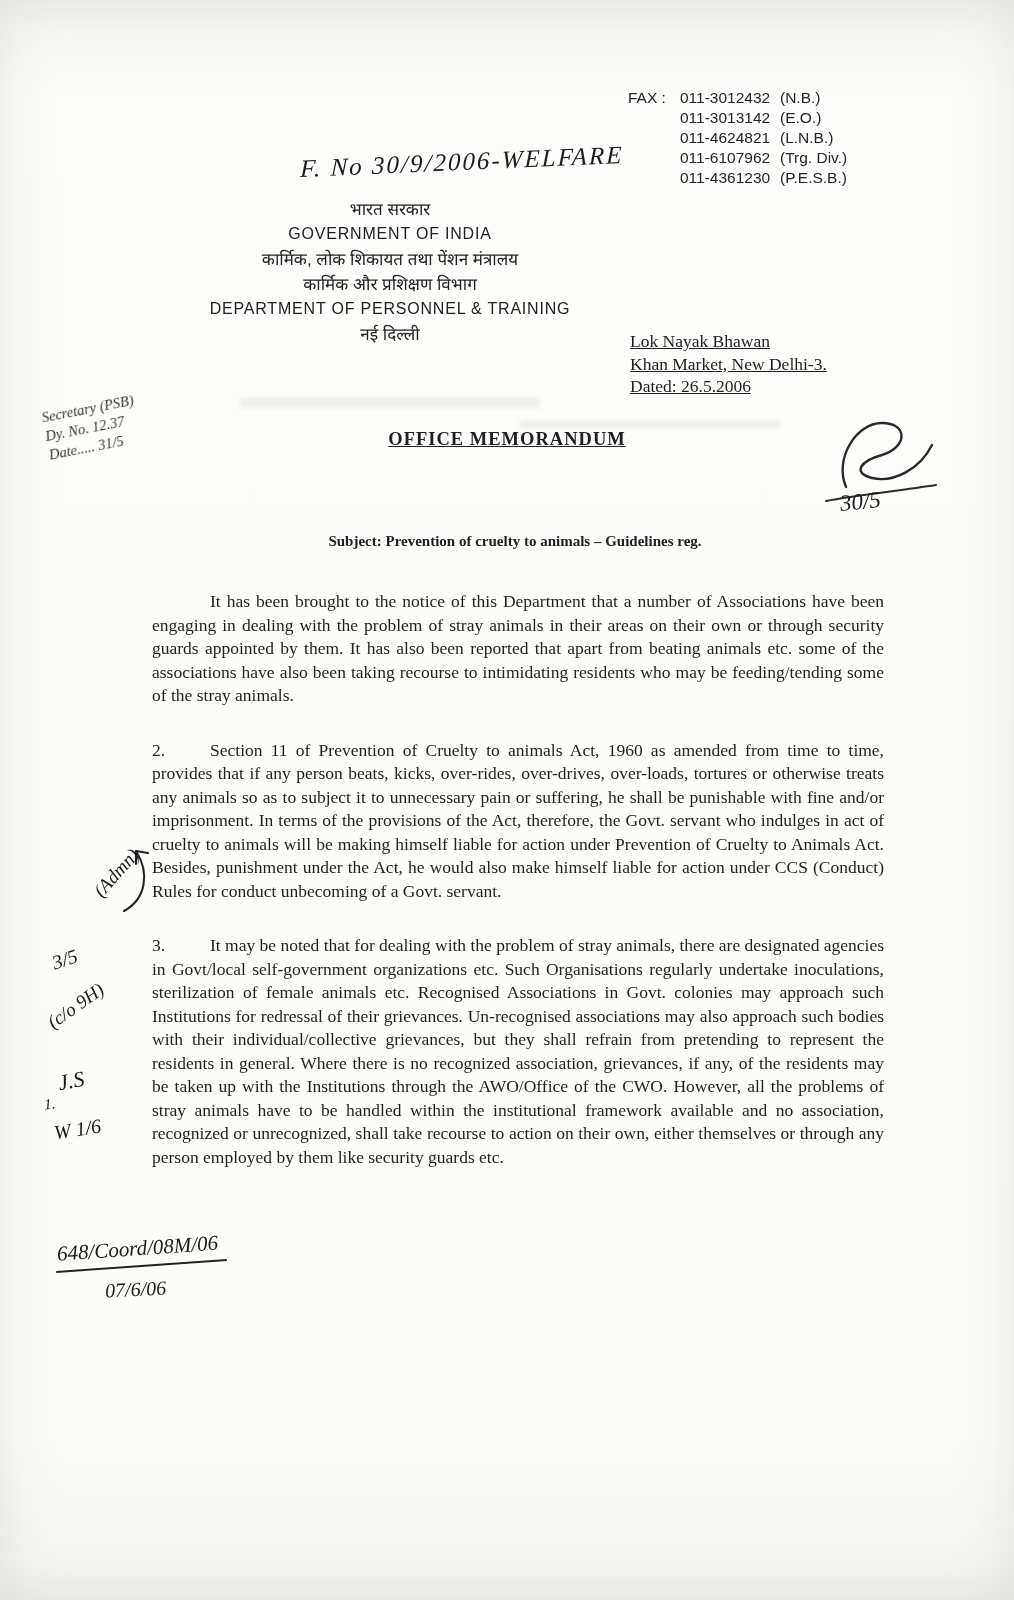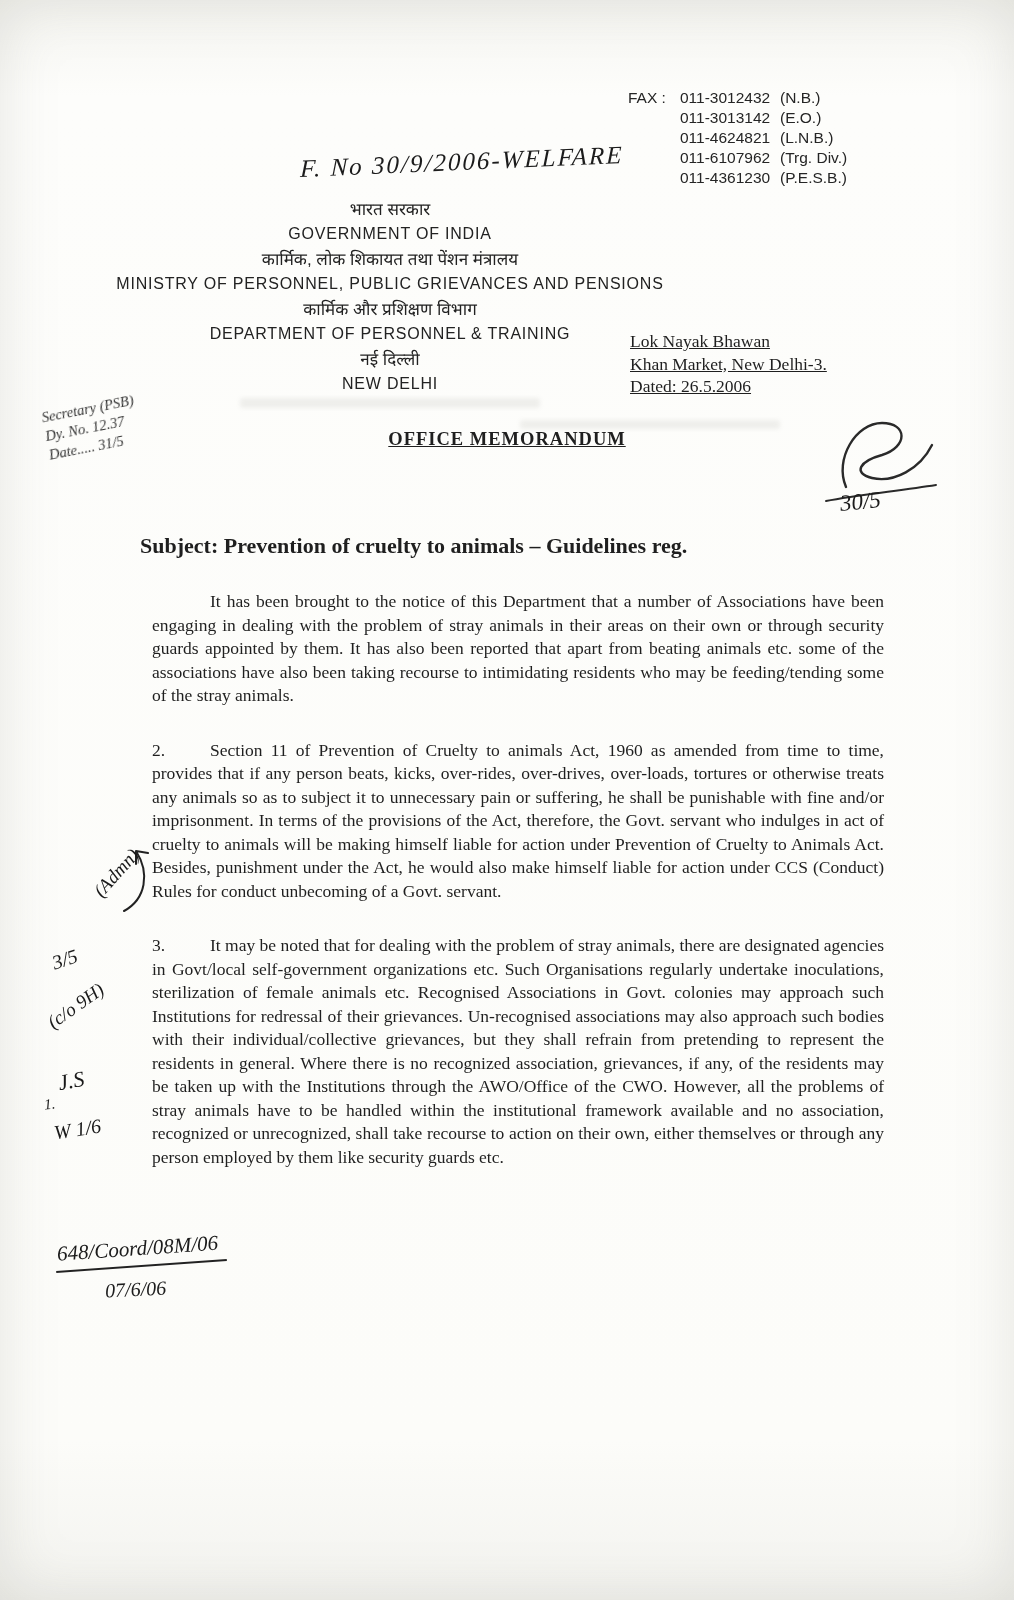--- a/index.html
+++ b/index.html
@@ -66,21 +66,21 @@
   }
   
   .signature { position:absolute; top:415px; left:822px; width:130px; height:120px; }
   .signature .sig-note {
     position:absolute; top:74px; left:18px;
     font-size:23px; transform:rotate(-6deg);
   }
   
   .subject {
     position:absolute; top:533px; left:140px; width:750px;
-    font-weight:bold; font-size:22px;
+    text-align:center; font-weight:bold; font-size:15px;
   }
   
   .body-text {
     position:absolute; top:590px; left:152px; width:732px;
     font-size:17.5px; line-height:23.5px; text-align:justify;
   }
   .para { margin:0 0 31px 0; }
   .para-num { display:inline-block; width:58px; }
   
   .margin-note { position:absolute; font-style:italic; color:#191919; }
@@ -133,25 +133,23 @@
       </div>
     </div>
   </div>
 
   <div class="handwriting file-no">F. No 30/9/2006-WELFARE</div>
 
   <div class="header">
     <div class="h-hindi">भारत सरकार</div>
     <div class="h-eng">GOVERNMENT OF INDIA</div>
     <div class="h-hindi">कार्मिक, लोक शिकायत तथा पेंशन मंत्रालय</div>
-    <div class="h-eng">MINISTRY OF PERSONNEL, PUBLIC GRIEVANCES AND PENSIONS</div>
     <div class="h-hindi">कार्मिक और प्रशिक्षण विभाग</div>
     <div class="h-eng">DEPARTMENT OF PERSONNEL &amp; TRAINING</div>
     <div class="h-hindi">नई दिल्ली</div>
-    <div class="h-eng">NEW DELHI</div>
   </div>
 
   <div class="address">
     <div>Lok Nayak Bhawan</div>
     <div>Khan Market, New Delhi-3.</div>
     <div>Dated: 26.5.2006</div>
   </div>
 
   <div class="stamp">
     <div>Secretary (PSB)</div>

